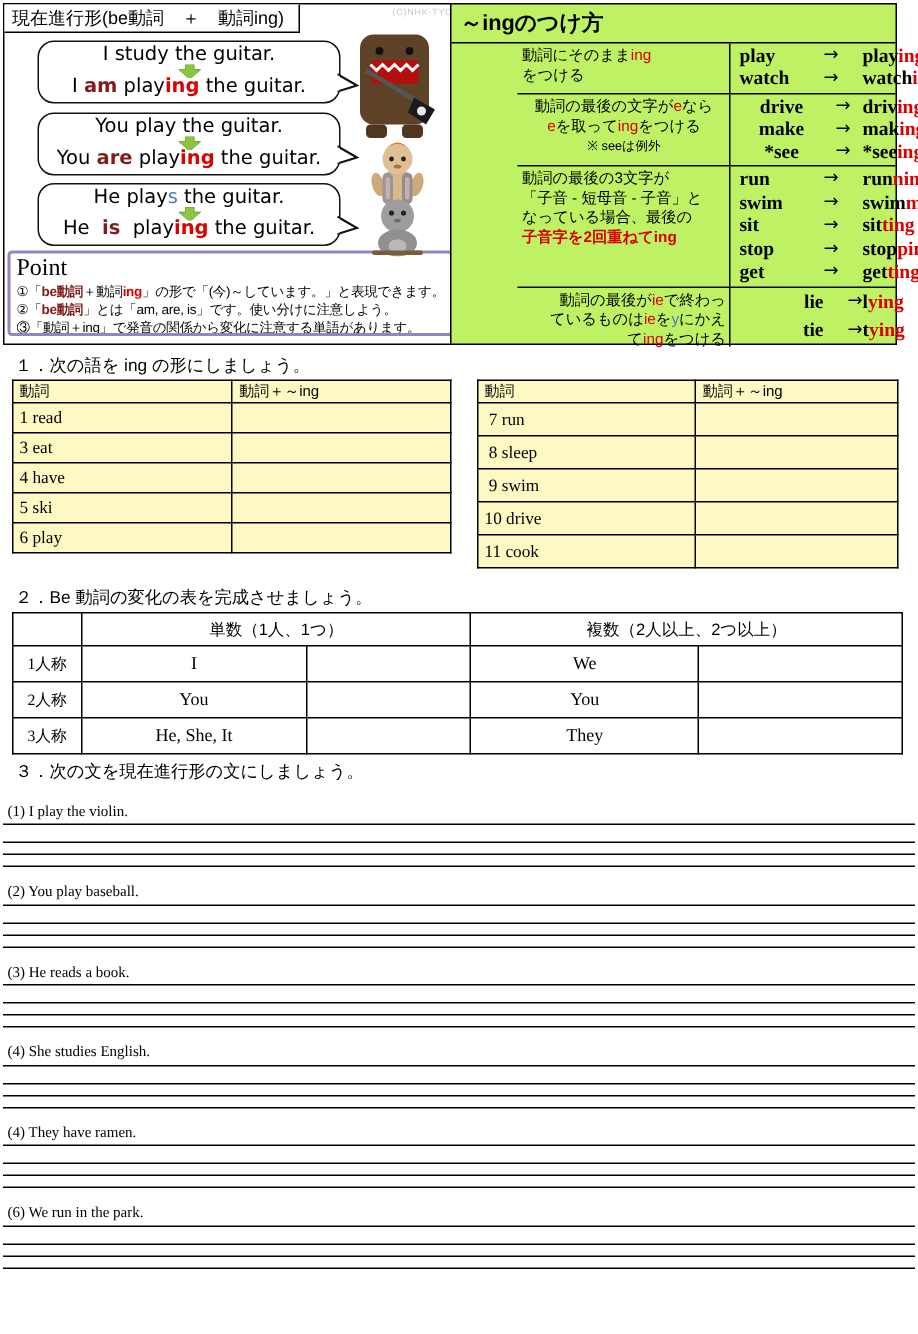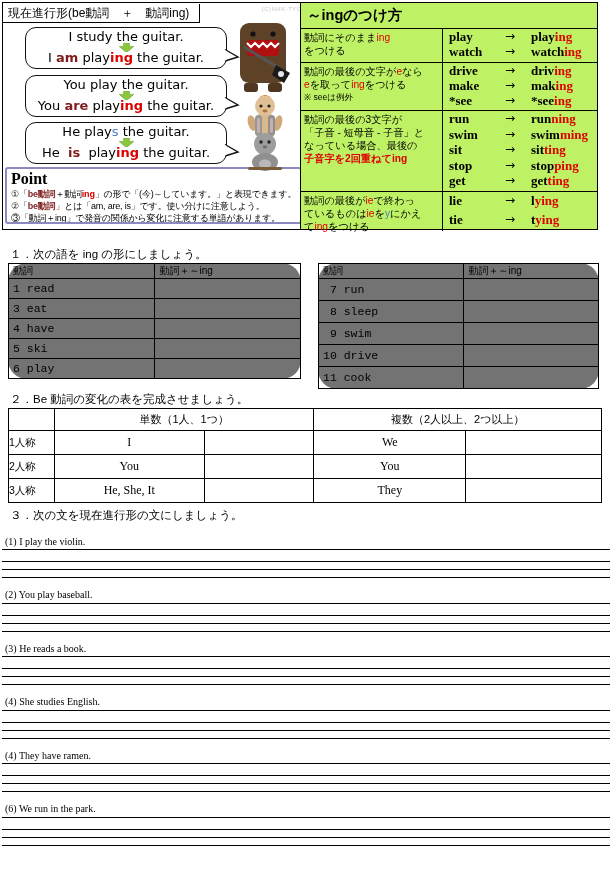--- a/index.html
+++ b/index.html
@@ -36,65 +36,65 @@
   .b1{top:24px;} .b2{top:72px;} .b3{top:119px;}
   .char{position:absolute;z-index:1;}
   #char-domo{left:229px;top:18px;}
   #char-doll{left:243px;top:90px;}
   #char-rabbit{left:239px;top:111px;}
   .point-box{
     position:absolute;left:2px;top:164px;width:297px;height:57px;
     border:2px solid #8a8ac0;border-radius:3px;background:#fff;box-sizing:border-box;
     padding:0 0 0 4px;overflow:hidden;
   }
-  .point-title{font-family:"Liberation Serif",serif;font-weight:bold;font-size:16px;line-height:1.1;margin-top:1px;}
+  .point-title{font-family:"Liberation Serif",serif;font-weight:normal;font-size:16px;line-height:1.1;margin-top:1px;}
   .point-line{font-size:9px;line-height:1.38;white-space:nowrap;letter-spacing:-.2px;}
 
   
   #rules-panel{
     position:absolute;left:300px;top:2px;width:298px;height:228px;
     border:1.6px solid #000;box-sizing:border-box;background:#bef264;
   }
   .rules-title{font-size:14.5px;font-weight:bold;padding:3px 0 2px 6px;border-bottom:1.3px solid #000;height:19.7px;box-sizing:content-box;}
-  .rule-row{display:flex;border-bottom:1.3px solid #000;box-sizing:border-box;}
-  .rule-row:last-child{border-bottom:none;}
+  .rule-row{display:flex;border-bottom:1.3px solid #000;box-sizing:border-box;margin-left:44px;}
+  .rule-row:last-child{border-bottom:none;text-align:right;}
   .rule-desc{
     width:142px;min-width:142px;border-right:1.3px solid #000;box-sizing:border-box;
     padding:2px 2px 1px 3px;font-size:10.2px;line-height:1.3;white-space:pre-wrap;
   }
   .rule-note{font-size:8.5px;margin-top:1px;}
   .rule-examples{
     flex:1;display:flex;flex-direction:column;justify-content:space-around;
     padding:1px 2px 1px 6px;font-family:"Liberation Serif",serif;font-weight:bold;font-size:13px;
   }
   .example-line{display:flex;line-height:1.15;}
   .ex-verb{width:56px;}
   .ex-arrow{width:26px;font-family:"DejaVu Sans",sans-serif;font-weight:normal;font-size:12px;}
-  .r1{height:34px;} .r2{height:48px;} .r3{height:81px;} .r4{height:39px;}
+  .r1{height:34px;} .r2{height:48px;text-align:center;} .r3{height:81px;} .r4{height:39px;}
 
   
   .section-label{font-size:11.5px;margin-left:10px;line-height:1.2;}
 
   
-  #section1{position:absolute;left:0;top:248px;width:612px;}
-  .s1-table{border-collapse:collapse;position:absolute;background:#737373;border-radius:19px;}
+  #section1{position:absolute;left:0;top:238px;width:612px;}
+  .s1-table{border-collapse:collapse;position:absolute;background:#fef9c3;}
   .s1-table th,.s1-table td{border:1px solid #000;padding:0 0 0 4px;text-align:left;white-space:pre;}
   .s1-table th{font-weight:normal;font-size:10px;height:13px;}
-  .s1-table td{font-family:Liberation Mono, monospace;font-size:11.5px;}
+  .s1-table td{font-family:Liberation Serif, serif;font-size:11.5px;}
   .s1-left{left:8px;top:15px;width:293px;}
   .s1-left td{height:19px;}
   .s1-right{left:318px;top:15px;width:281px;}
   .s1-right td{height:21px;}
 
   
   #section2{position:absolute;left:0;top:393px;width:612px;}
   .s2-table{border-collapse:collapse;position:absolute;left:8px;top:15px;width:594px;background:#fff;}
   .s2-table th,.s2-table td{border:1px solid #000;padding:0;}
   .s2-table th{font-weight:normal;font-size:11px;height:21px;text-align:center;}
-  .s2-label{font-size:10.5px;}
+  .s2-label{font-size:10.5px;text-align:center;font-family:Liberation Serif, serif;}
   .s2-name{font-family:"Liberation Serif",serif;font-size:12px;text-align:center;}
   .s2-table tbody tr{height:24px;}
 
   
   #section3{position:absolute;left:0;top:509px;width:612px;}
   #s3-items{margin-top:13px;}
   .s3-item{margin:0 2px 11px 2px;}
   .s3-sentence{
     font-family:"Liberation Serif",serif;font-size:10px;line-height:1.25;
     padding:0 0 1px 3px;border-bottom:1.8px solid #000;

